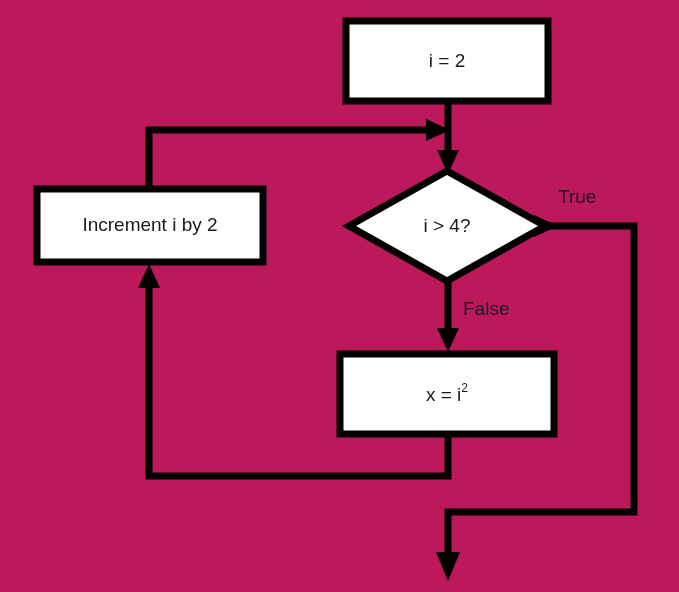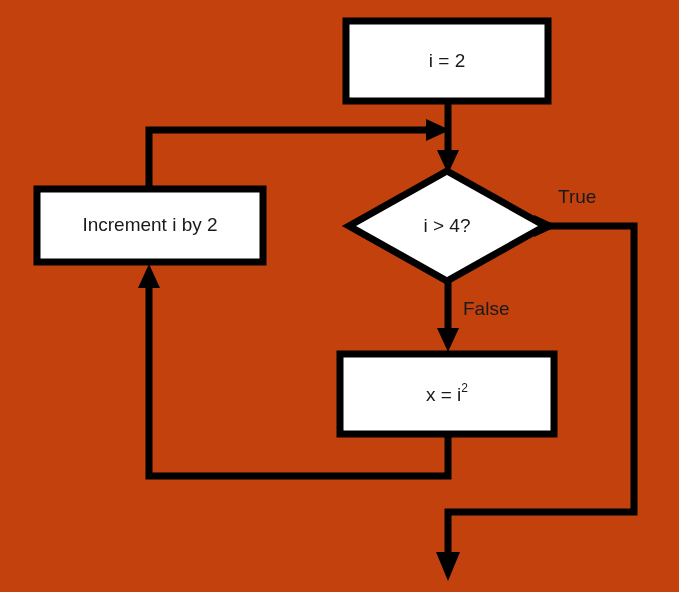--- a/index.html
+++ b/index.html
@@ -7,21 +7,21 @@
     padding: 0;
     background: #ffffff;
   }
   body {
     font-family: "Liberation Sans", sans-serif;
   }
   #flowchart-canvas {
     position: relative;
     width: 679px;
     height: 592px;
-    background: #c2410c;
+    background: #be185d;
     overflow: hidden;
   }
   #flow-svg {
     position: absolute;
     top: 0;
     left: 0;
     width: 679px;
     height: 592px;
   }
   .node-text {

